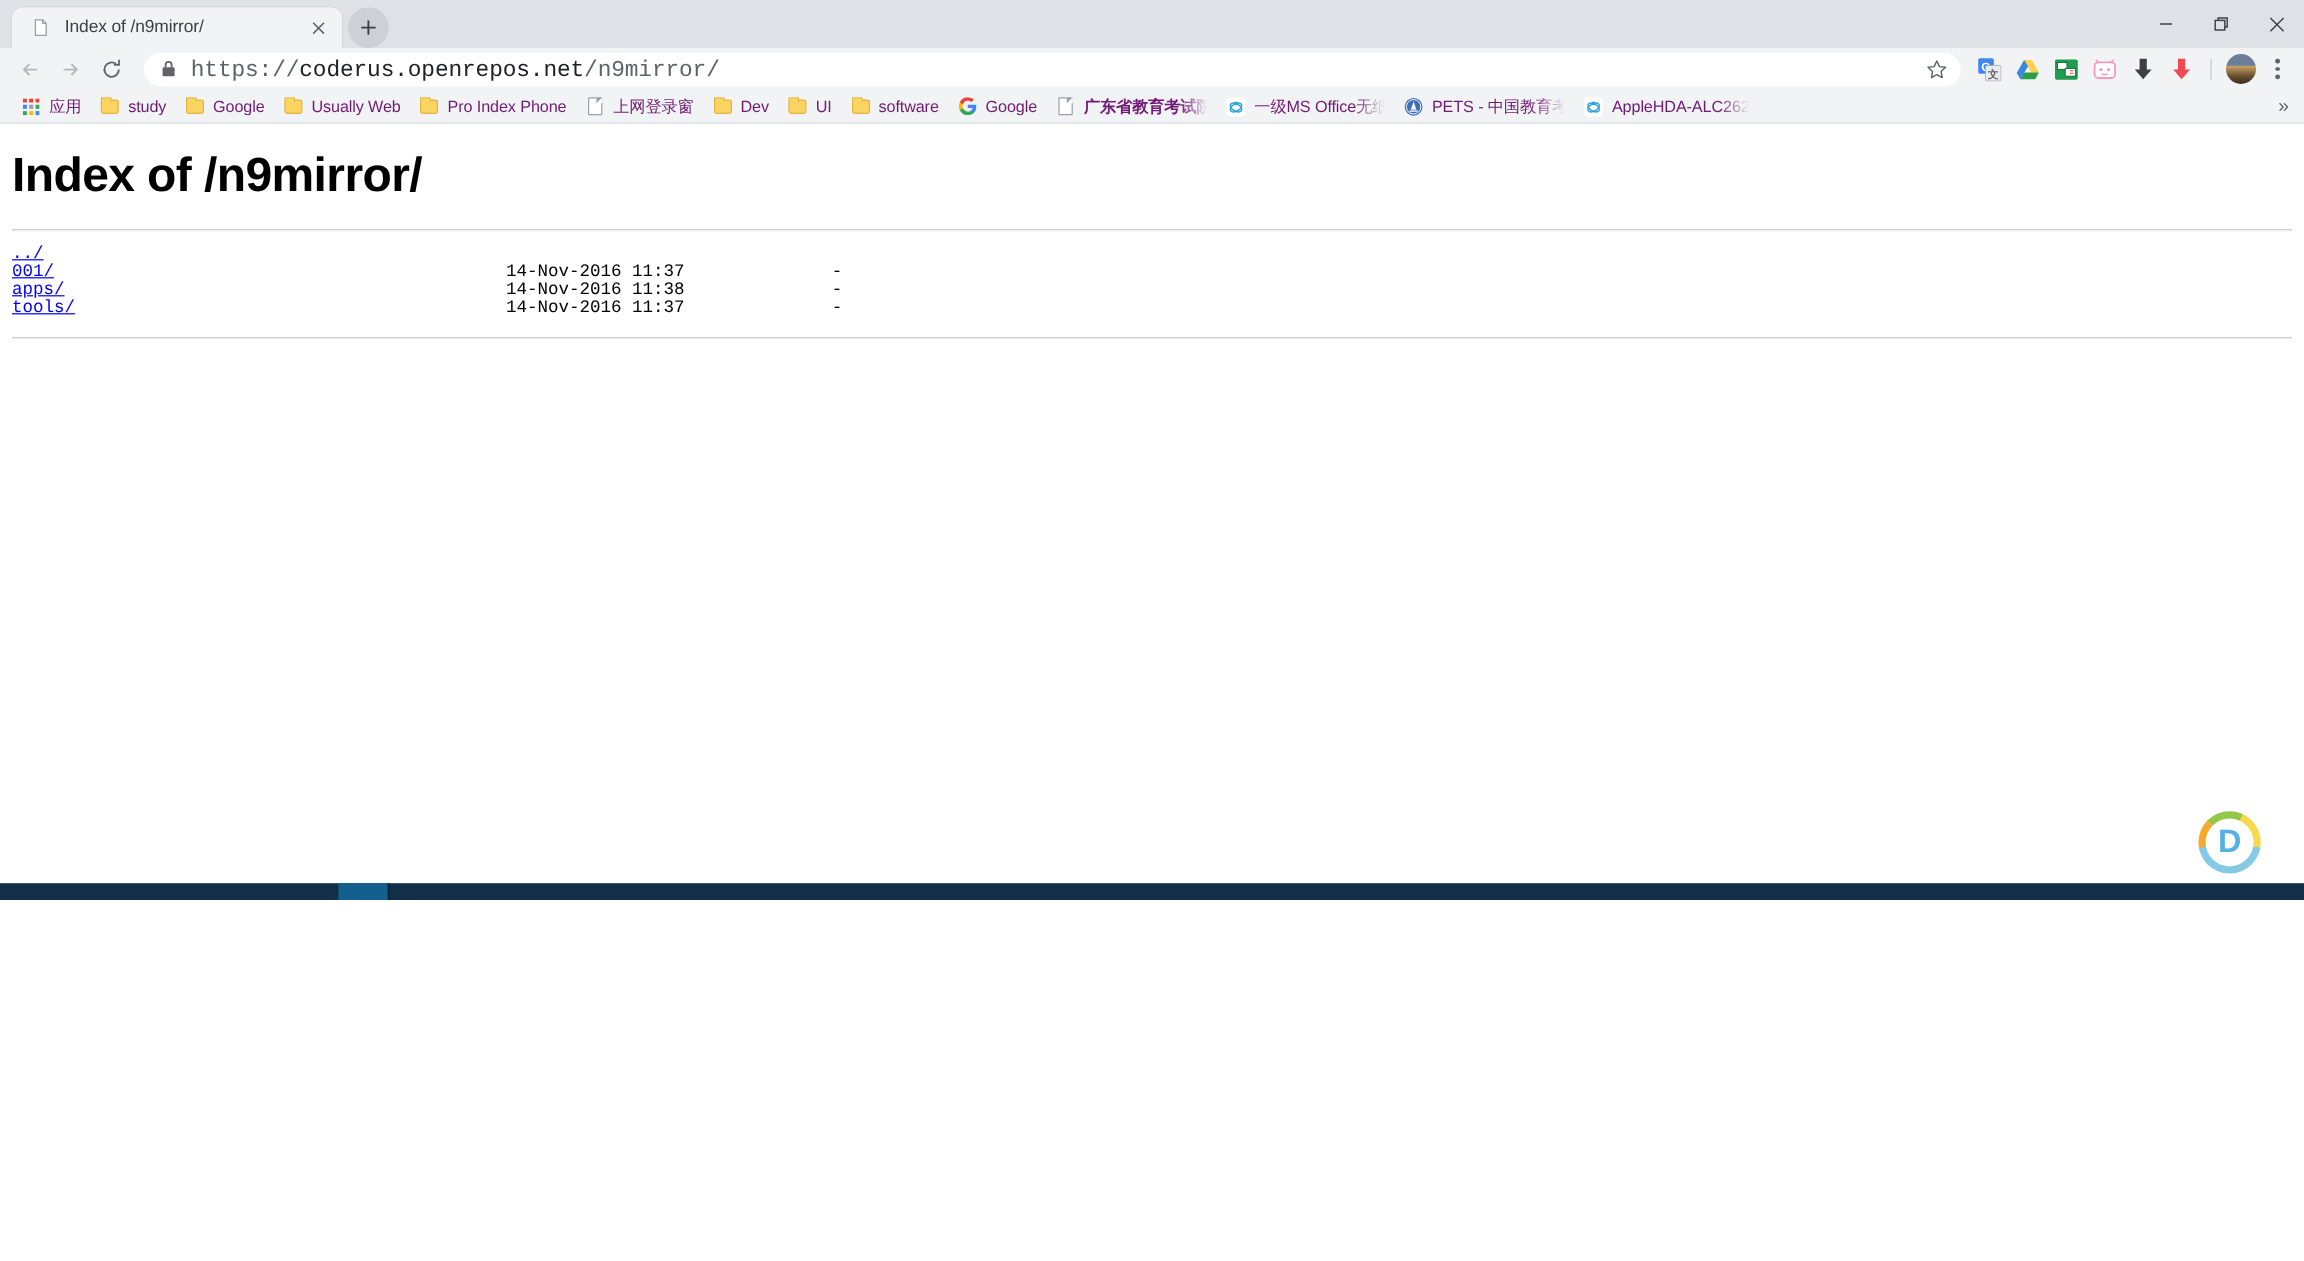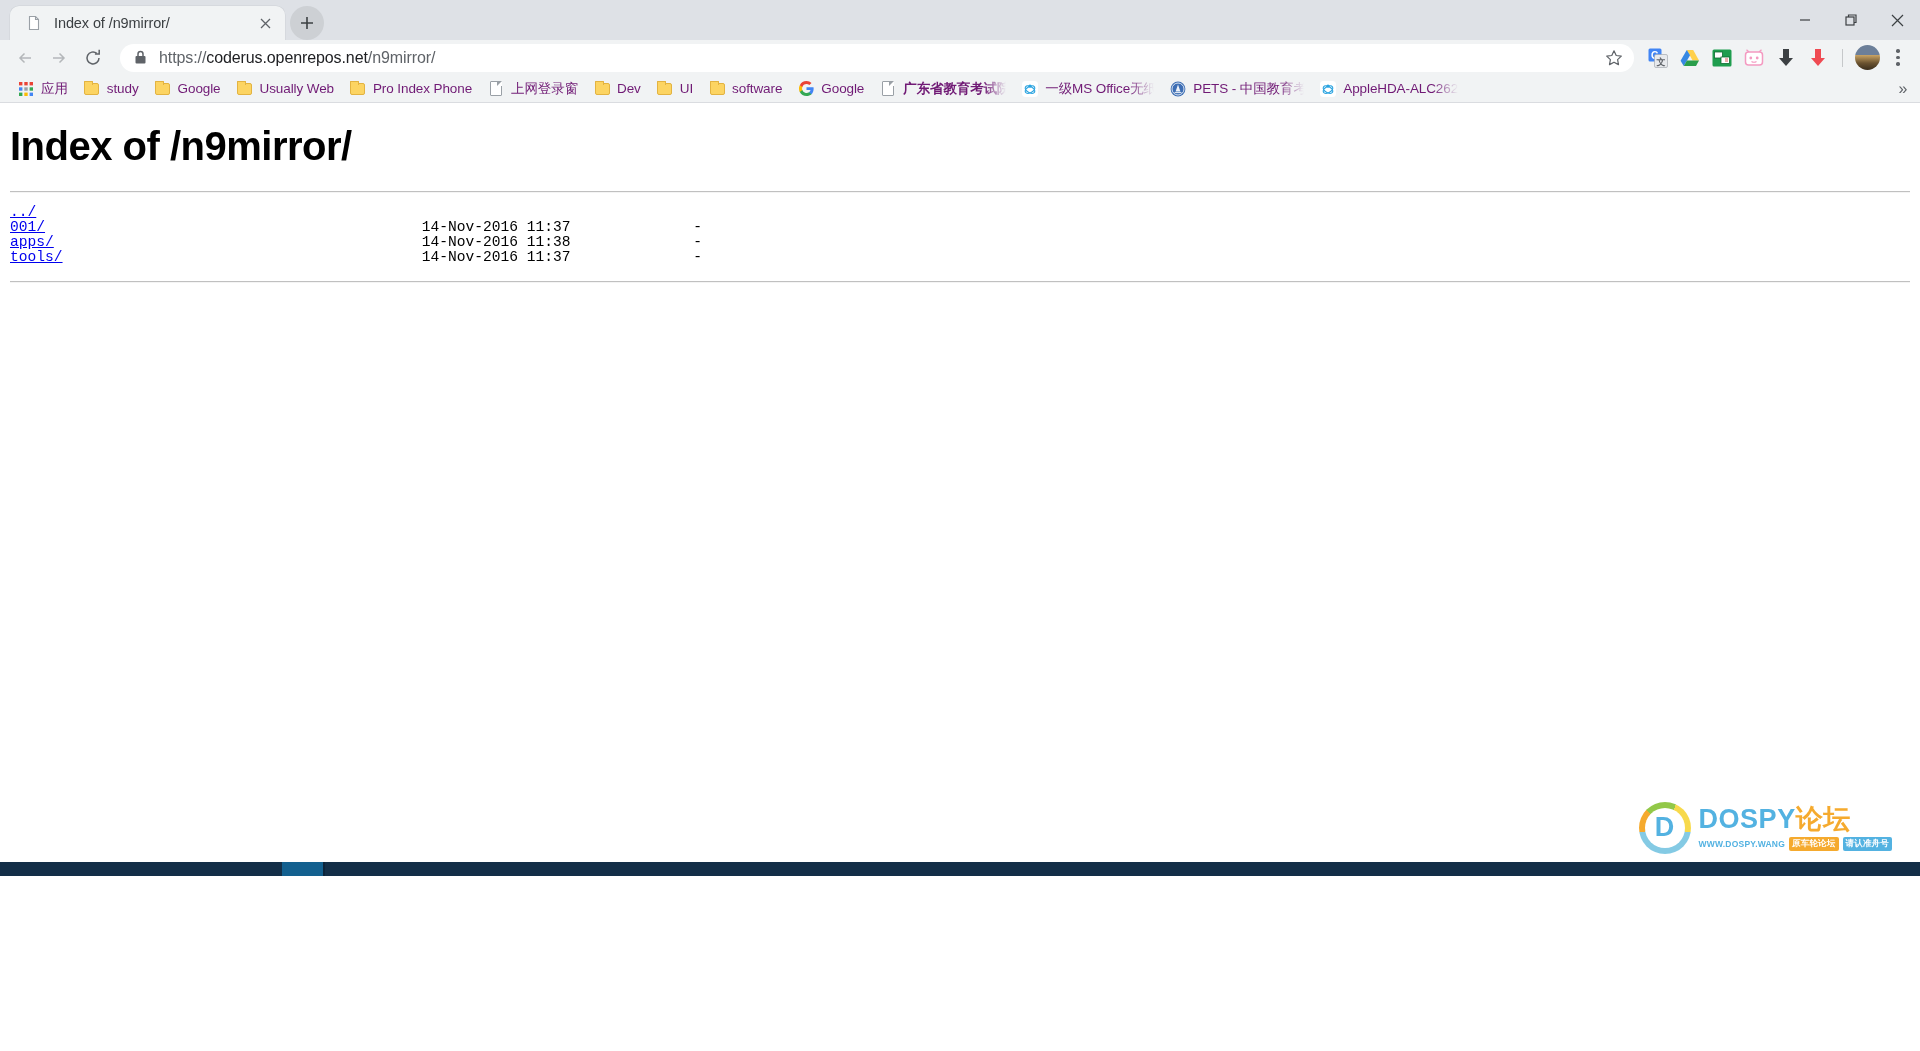--- a/index.html
+++ b/index.html
@@ -8,21 +8,21 @@
     width: 1920px;
     height: 1051px;
     overflow: hidden;
     background: #ffffff;
     font-family: "Liberation Sans", sans-serif;
   }
 
   
   .browser {
     width: 1920px;
-    height: 876px;
+    height: 750px;
     position: relative;
     background: #ffffff;
   }
 
   .tabstrip {
     height: 40px;
     background: #dee1e6;
     position: relative;
     display: flex;
     align-items: flex-end;
@@ -117,26 +117,27 @@
     border-radius: 14px;
     display: flex;
     align-items: center;
     padding: 0 12px 0 14px;
     position: relative;
   }
 
   .lock-icon { flex: 0 0 auto; margin-right: 12px; display:flex; color:#5f6368; }
 
   .url-text {
-    font-size: 16px;
+    font-size: 19px;
     color: #202124;
     white-space: nowrap;
     overflow: hidden;
     letter-spacing: -0.1px;
     flex: 1 1 auto;
+    font-family: Liberation Mono, monospace;
   }
   .url-scheme { color: #5f6368; }
   .url-host   { color: #202124; }
   .url-path   { color: #5f6368; }
 
   .star-btn {
     position: absolute;
     right: 8px; top: 2px;
     width: 24px; height: 24px;
     display: flex; align-items: center; justify-content: center;
@@ -639,28 +640,20 @@
     <hr class="rule">
 
     <pre class="listing"><span class="row"><a href="#">../</a></span><span class="row"><a href="#">001/</a><span>                                           </span><span>14-Nov-2016 11:37</span><span>              </span><span>-</span></span><span class="row"><a href="#">apps/</a><span>                                          </span><span>14-Nov-2016 11:38</span><span>              </span><span>-</span></span><span class="row"><a href="#">tools/</a><span>                                         </span><span>14-Nov-2016 11:37</span><span>              </span><span>-</span></span></pre>
 
     <hr class="rule" style="margin-top:16px;">
 
     <div class="watermark">
       <div class="wm-logo">
         <span>D</span>
       </div>
-      <div class="wm-text">
-        <div class="wm-main"><span>DOSPY</span><em>论坛</em></div>
-        <div class="wm-sub">
-          <b class="wm-url">WWW.DOSPY.WANG</b>
-          <b class="wm-pill">原车轮论坛</b>
-          <b class="wm-pill2">请认准舟号</b>
-        </div>
-      </div>
     </div>
 
   </div>
 
   <div class="taskbar">
     <div class="taskbar-active"></div>
   </div>
 
 </div>
 

